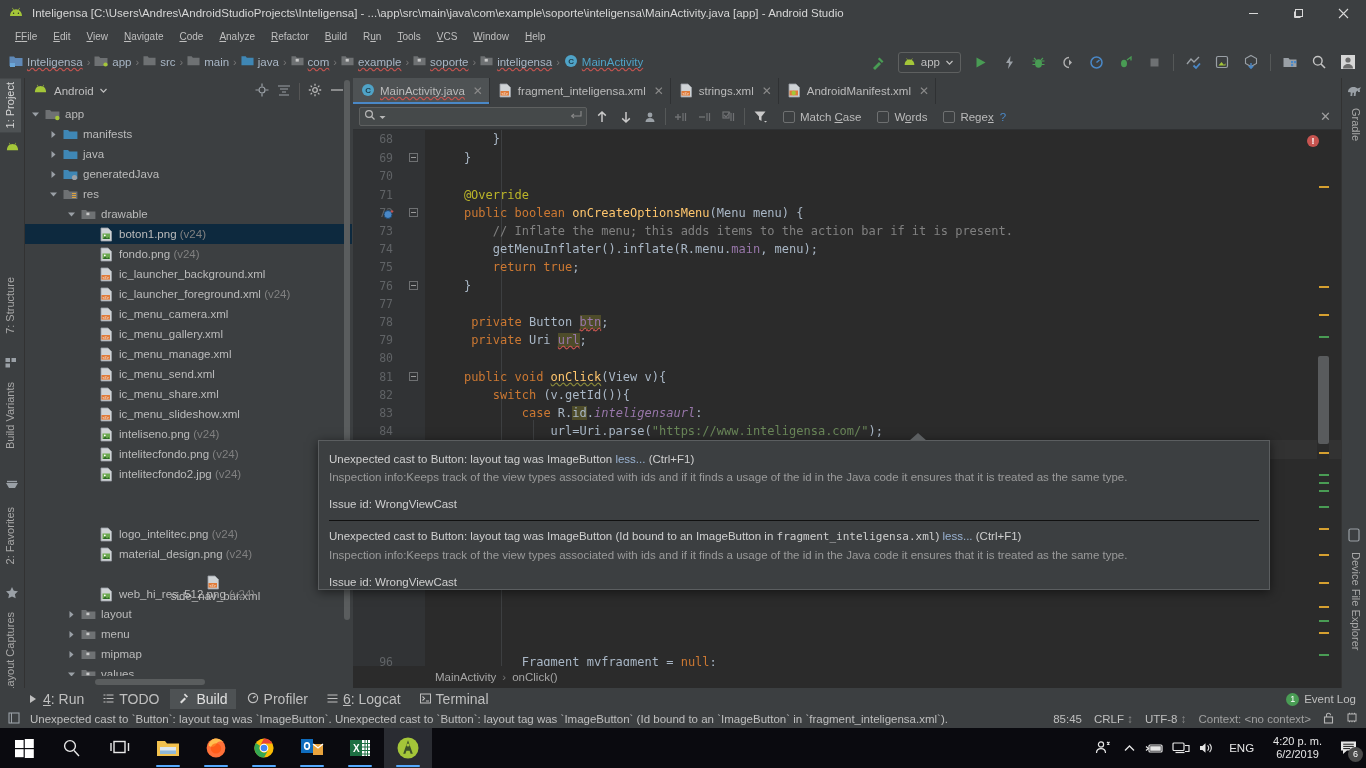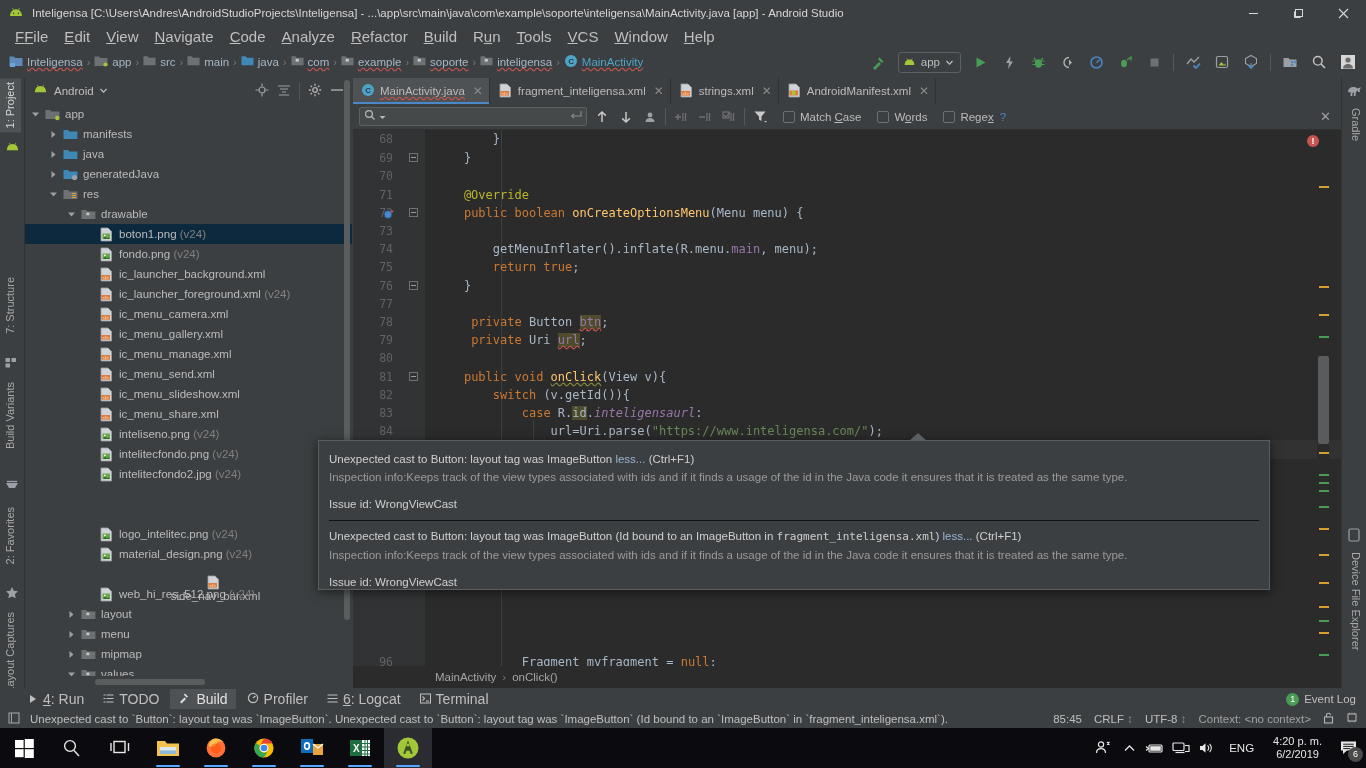--- a/index.html
+++ b/index.html
@@ -14,21 +14,21 @@
 
   
   .titlebar{position:absolute;left:0;top:0;width:1366px;height:26px;background:#3c3f41;display:flex;align-items:center;}
   .titlebar .tb-icon{width:16px;height:16px;margin-left:8px;margin-right:8px;flex:none;}
   .titlebar .tb-text{font-size:11.5px;color:#d6d6d6;white-space:nowrap;overflow:hidden;}
   .wbtns{margin-left:auto;display:flex;height:26px;}
   .wbtn{width:45px;height:26px;display:flex;align-items:center;justify-content:center;color:#d8d8d8;font-size:13px;}
 
   
   .menubar{position:absolute;left:0;top:26px;width:1366px;height:20px;background:#3c3f41;display:flex;align-items:center;padding-left:7px;}
-  .menubar .mi{font-size:15px;color:#bfbfbf;padding:2px 8px;white-space:nowrap;}
+  .menubar .mi{font-size:10px;color:#bfbfbf;padding:2px 8px;white-space:nowrap;}
   .menubar .mi u{text-decoration:underline;}
 
   
   .navbar{position:absolute;left:0;top:46px;width:1366px;height:32px;background:#3c3f41;display:flex;align-items:center;}
   .crumbs{display:flex;align-items:center;padding-left:6px;}
   .crumb{display:flex;align-items:center;padding:2px 3px;white-space:nowrap;}
   .crumb .cl{font-size:11.5px;color:#a9b7c6;margin-left:4px;}
   .crumb .cl.err{text-decoration:underline wavy #c75450;text-decoration-skip-ink:none;}
   .crumb .cl.teal{color:#4fa3c7;}
   .sep{color:#777;font-size:11px;margin:0 1px;}
@@ -579,30 +579,30 @@
             </svg></span>
           <span class="tlabel"><span>ic_menu_send.xml</span></span>
         </div>
         <div class="trow" style="padding-left: 60px;">
           <span class="arrow"></span>
           <span class="ticon"><svg width="15" height="15" viewBox="0 0 15 15">
               <path d="M2 1h7l3.5 3.5V14H2z" fill="#cfd3d6" stroke="#9aa0a6" stroke-width=".8"></path>
               <rect x="2.5" y="8" width="8.5" height="4.6" fill="#e07b39"></rect>
               <text x="3.4" y="11.8" font-family="Liberation Sans" font-size="4.4" fill="#fff">&lt;/&gt;</text>
             </svg></span>
+          <span class="tlabel"><span>ic_menu_share.xml</span></span>
+        </div>
+        <div class="trow" style="padding-left: 60px;">
+          <span class="arrow"></span>
+          <span class="ticon"><svg width="15" height="15" viewBox="0 0 15 15">
+              <path d="M2 1h7l3.5 3.5V14H2z" fill="#cfd3d6" stroke="#9aa0a6" stroke-width=".8"></path>
+              <rect x="2.5" y="8" width="8.5" height="4.6" fill="#e07b39"></rect>
+              <text x="3.4" y="11.8" font-family="Liberation Sans" font-size="4.4" fill="#fff">&lt;/&gt;</text>
+            </svg></span>
           <span class="tlabel"><span>ic_menu_slideshow.xml</span></span>
-        </div>
-        <div class="trow" style="padding-left: 60px;">
-          <span class="arrow"></span>
-          <span class="ticon"><svg width="15" height="15" viewBox="0 0 15 15">
-              <path d="M2 1h7l3.5 3.5V14H2z" fill="#cfd3d6" stroke="#9aa0a6" stroke-width=".8"></path>
-              <rect x="2.5" y="8" width="8.5" height="4.6" fill="#e07b39"></rect>
-              <text x="3.4" y="11.8" font-family="Liberation Sans" font-size="4.4" fill="#fff">&lt;/&gt;</text>
-            </svg></span>
-          <span class="tlabel"><span>ic_menu_share.xml</span></span>
         </div>
         <div class="trow" style="padding-left: 60px;">
           <span class="arrow"></span>
           <span class="ticon"><svg width="15" height="15" viewBox="0 0 15 15">
               <path d="M2 1h7l3.5 3.5V14H2z" fill="#cfd3d6" stroke="#9aa0a6" stroke-width=".8"></path>
               <rect x="3.5" y="6.5" width="7.5" height="5.5" fill="#6aa84f"></rect>
               <circle cx="5.8" cy="8.4" r="0.9" fill="#fff"></circle>
               <path d="M3.8 12l2.4-2.6 2 2 1.3-1.3 1.2 1.9z" fill="#2f6b2a"></path>
             </svg></span>
           <span class="tlabel"><span>inteliseno.png</span> <span class="ver">(v24)</span></span>
@@ -856,21 +856,21 @@
       <div class="indentguide" style="left:212px;top:345px;height:60px;"></div>
       <div id="codelines">
           <div class="codeline" style="top: 0;"><span class="lno">68</span><span class="ctext"><span class="ident">        }</span></span></div>
           <div class="codeline" style="top: 19.2px;"><span class="lno">69</span><span class="ctext"><span class="ident">    }</span></span><span class="foldmark" style="top: 4px;"></span></div>
           <div class="codeline" style="top: 37.4px;"><span class="lno">70</span><span class="ctext"></span></div>
           <div class="codeline" style="top: 55.6px;"><span class="lno">71</span><span class="ctext"><span class="ann">    @Override</span></span></div>
           <div class="codeline" style="top: 73.8px;"><span class="lno">72</span><span class="ctext"><span class="ident">    </span><span class="kw">public boolean </span><span class="mth">onCreateOptionsMenu</span><span class="ident">(Menu menu) {</span></span><span class="foldmark" style="top: 4px;"></span><span style="position: absolute; left: 30px; top: 3px;"><svg width="11" height="11" viewBox="0 0 11 11">
                 <circle cx="5" cy="5.5" r="4" fill="#4a88c7" stroke="#1f4a73"></circle>
                 <path d="M9 1v3M7.6 2.4h2.8" stroke="#c75450" stroke-width="1"></path>
               </svg></span></div>
-          <div class="codeline" style="top: 92px;"><span class="lno">73</span></div>
+          <div class="codeline" style="top: 92px;"><span class="lno">73</span><span class="ctext"><span class="cmt">        // Inflate the menu; this adds items to the action bar if it is present.</span></span></div>
           <div class="codeline" style="top: 110.2px;"><span class="lno">74</span><span class="ctext"><span class="ident">        getMenuInflater().inflate(R.menu.</span><span class="fld">main</span><span class="ident">, menu);</span></span></div>
           <div class="codeline" style="top: 128.4px;"><span class="lno">75</span><span class="ctext"><span class="ident">        </span><span class="kw">return true</span><span class="ident">;</span></span></div>
           <div class="codeline" style="top: 146.6px;"><span class="lno">76</span><span class="ctext"><span class="ident">    }</span></span><span class="foldmark" style="top: 4px;"></span></div>
           <div class="codeline" style="top: 164.8px;"><span class="lno">77</span><span class="ctext"></span></div>
           <div class="codeline" style="top: 183px;"><span class="lno">78</span><span class="ctext"><span class="ident">     </span><span class="kw">private </span><span class="ident">Button </span><span class="fld warnbg err-u">btn</span><span class="ident">;</span></span></div>
           <div class="codeline" style="top: 201.2px;"><span class="lno">79</span><span class="ctext"><span class="ident">     </span><span class="kw">private </span><span class="ident">Uri </span><span class="fld warnbg err-u">url</span><span class="ident">;</span></span></div>
           <div class="codeline" style="top: 219.4px;"><span class="lno">80</span><span class="ctext"></span></div>
           <div class="codeline" style="top: 237.6px;"><span class="lno">81</span><span class="ctext"><span class="ident">    </span><span class="kw">public void </span><span class="mth warn-u">onClick</span><span class="ident">(View v){</span></span><span class="foldmark" style="top: 4px;"></span></div>
           <div class="codeline" style="top: 255.8px;"><span class="lno">82</span><span class="ctext"><span class="ident">        </span><span class="kw">switch </span><span class="ident">(v.getId()){</span></span></div>
           <div class="codeline" style="top: 274px;"><span class="lno">83</span><span class="ctext"><span class="ident">            </span><span class="kw">case </span><span class="ident">R.</span><span class="ident warnbg">id</span><span class="ident">.</span><span class="stat">inteligensaurl</span><span class="ident">:</span></span></div>

